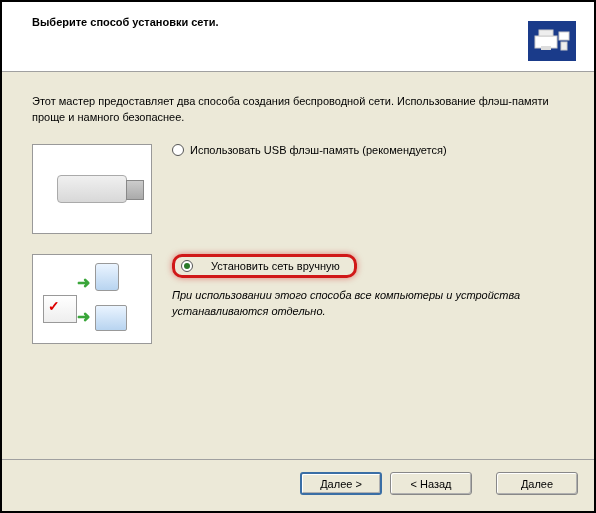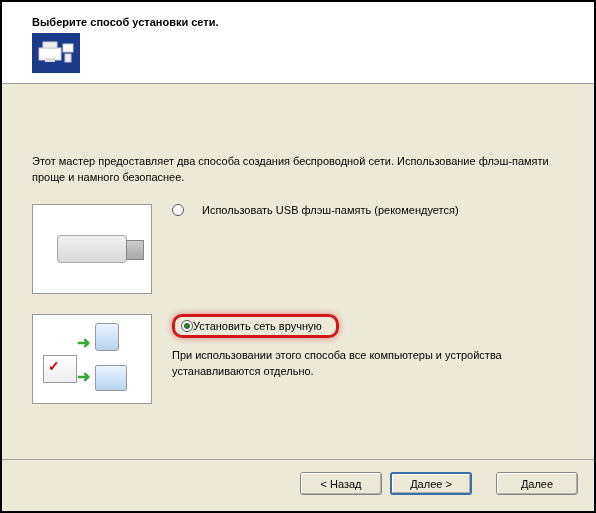--- a/index.html
+++ b/index.html
@@ -19,41 +19,39 @@
     display: flex;
     flex-direction: column;
   }
   .header {
     background: #fff;
     padding: 14px 18px 10px 30px;
     display: flex;
     justify-content: space-between;
     align-items: flex-start;
     border-bottom: 1px solid #a0a0a0;
-    flex-direction: column;
   }
   .header-title {
     font-weight: bold;
     font-size: 11px;
     color: #000;
   }
   .header-icon {
     width: 48px;
     height: 40px;
     background: #1a3b8a;
     display: flex;
     align-items: center;
     justify-content: center;
     margin-top: 5px;
   }
   .content {
     flex: 1;
     padding: 22px 30px 10px 30px;
     background: #ece9d8;
-    margin-top: 48px;
   }
   .intro-text {
     color: #000;
     line-height: 1.45;
     margin-bottom: 18px;
   }
   .options {
     display: flex;
     flex-direction: column;
     gap: 20px;
@@ -74,21 +72,21 @@
     justify-content: center;
     position: relative;
   }
   .option-body {
     flex: 1;
     padding-top: 0;
   }
   .radio-line {
     display: flex;
     align-items: center;
-    gap: 18px;
+    gap: 6px;
     margin-bottom: 10px;
   }
   .radio {
     width: 12px;
     height: 12px;
     border: 1px solid #555;
     border-radius: 50%;
     background: #fff;
     display: inline-flex;
     align-items: center;
@@ -105,21 +103,21 @@
   .option-label {
     color: #000;
   }
   .option-desc {
     color: #000;
     line-height: 1.45;
   }
   .highlight {
     display: inline-flex;
     align-items: center;
-    gap: 0;
+    gap: 18px;
     border: 3px solid #d01818;
     border-radius: 10px;
     padding: 3px 14px 3px 6px;
     box-shadow: 0 0 6px rgba(208,24,24,0.5);
   }
   .footer {
     background: #ece9d8;
     border-top: 1px solid #a0a0a0;
     padding: 12px 16px 16px 16px;
     display: flex;
@@ -229,27 +227,27 @@
             <div class="mini dev2"></div>
             <div class="arrow a1">➜</div>
             <div class="arrow a2">➜</div>
           </div>
         </div>
         <div class="option-body">
           <div class="highlight">
             <span class="radio selected"></span>
             <span class="option-label">Установить сеть вручную</span>
           </div>
-          <div class="option-desc" style="margin-top:10px;">При использовании этого способа все компьютеры и устройства устанавливаются отдельно.</div>
+          <div class="option-desc" style="margin-top:10px;font-style:italic;">При использовании этого способа все компьютеры и устройства устанавливаются отдельно.</div>
         </div>
       </div>
 
     </div>
   </div>
 
   <div class="footer">
+    <button class="btn default">Далее &gt;</button>
     <button class="btn">&lt; Назад</button>
-    <button class="btn default">Далее &gt;</button>
     <span class="gap"></span>
     <button class="btn">Далее</button>
   </div>
 
 </div>
 
 </body></html>

